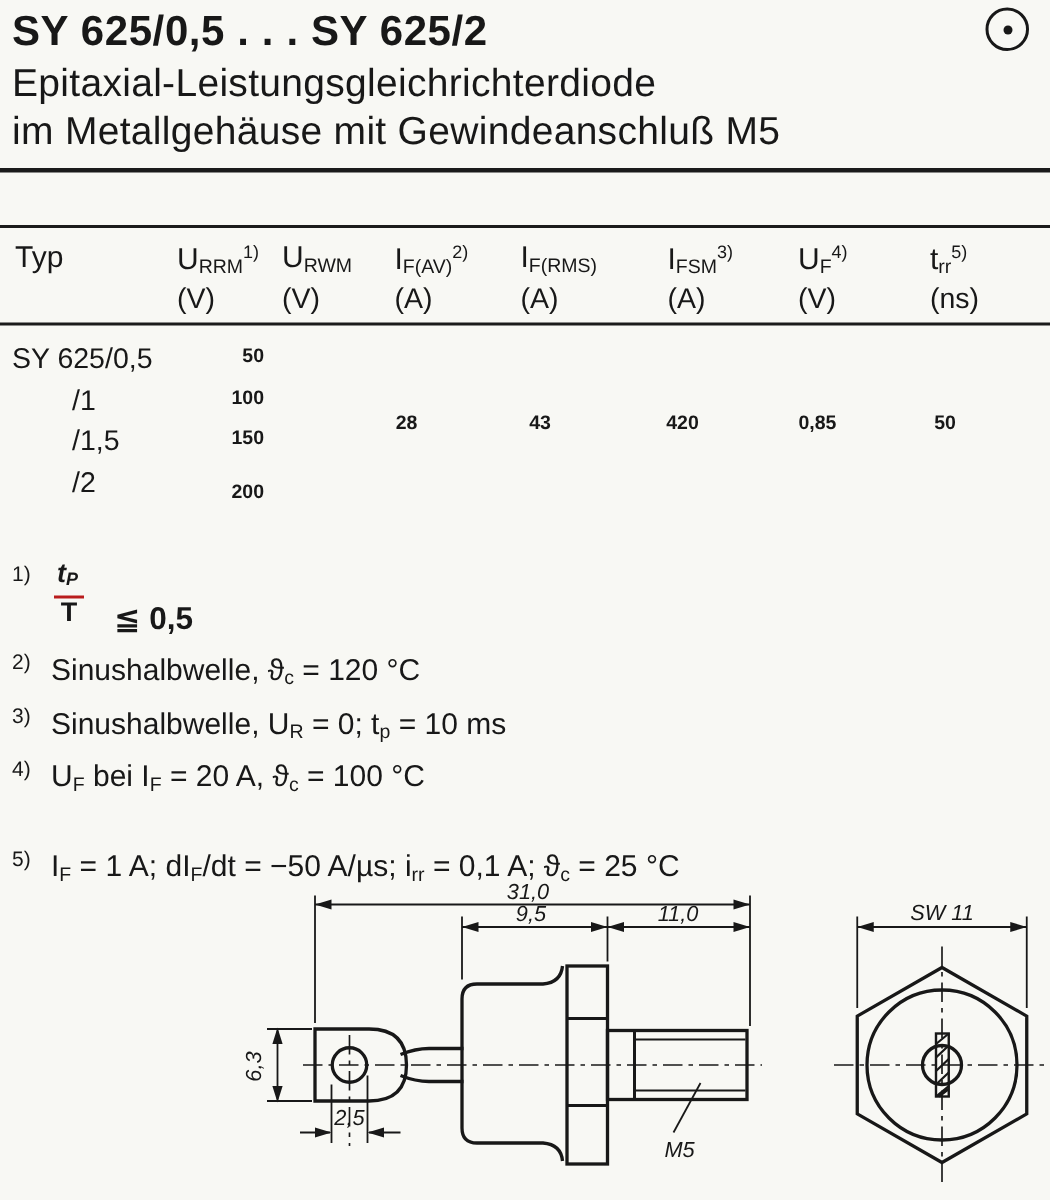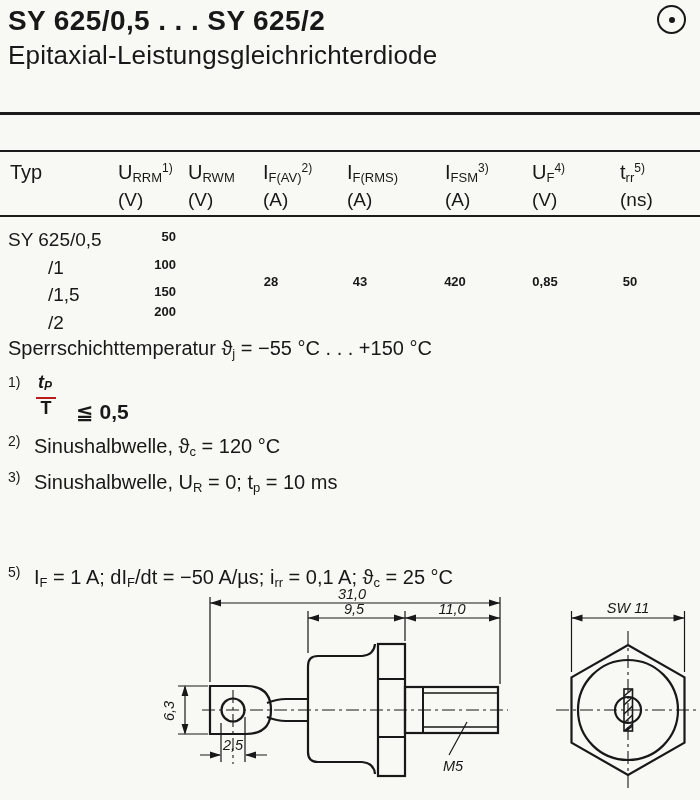--- a/index.html
+++ b/index.html
@@ -36,20 +36,21 @@
 </head>
 <body>
 
 <div id="page">
 
   <div class="abs title" style="left:8px;top:5px">SY 625/0,5 . . . SY 625/2</div>
   <div class="abs logo" style="left:657px;top:5px">
     <span class="dot"></span>
   </div>
   <div class="abs subtitle" style="left:8px;top:40px">Epitaxial-Leistungsgleichrichterdiode</div>
+  <div class="abs subtitle" style="left:8px;top:72px">im Metallgehäuse mit Gewindeanschluß M5</div>
 
   <div class="abs rule" style="top:112px;height:3px"></div>
   <div class="abs rule" style="top:150px;height:2px"></div>
   <div class="abs rule" style="top:215px;height:2px"></div>
 
   <div class="abs th" style="left:10px;top:161px"><span>Typ</span></div>
   <div class="abs th" style="left:118px;top:161px"><span>U</span><sub>RRM</sub><sup>1)</sup></div>
   <div class="abs th" style="left:188px;top:161px"><span>U</span><sub>RWM</sub></div>
   <div class="abs th" style="left:263px;top:161px"><span>I</span><sub>F(AV)</sub><sup>2)</sup></div>
   <div class="abs th" style="left:347px;top:161px"><span>I</span><sub>F(RMS)</sub></div>
@@ -66,45 +67,47 @@
   <div class="abs unit" style="left:620px;top:189px">(ns)</div>
 
   <div class="abs typ" style="left:8px;top:229px">SY 625/0,5</div>
   <div class="abs typ" style="left:48px;top:257px">/1</div>
   <div class="abs typ" style="left:48px;top:284px">/1,5</div>
   <div class="abs typ" style="left:48px;top:312px">/2</div>
 
   <div class="abs val r58" style="left:118px;top:229px">50</div>
   <div class="abs val r58" style="left:118px;top:257px">100</div>
   <div class="abs val r58" style="left:118px;top:284px">150</div>
-  <div class="abs val r58" style="left:118px;top:304px">200</div>
+  <div class="abs val r58" style="left:118px;top:320px">200</div>
 
   <div class="abs val c60" style="left:241px;top:264px">28</div>
   <div class="abs val c60" style="left:330px;top:264px">43</div>
   <div class="abs val c60" style="left:425px;top:264px">420</div>
   <div class="abs val c60" style="left:515px;top:264px">0,85</div>
   <div class="abs val c60" style="left:600px;top:264px">50</div>
 
-  <div class="abs bodytext" style="left:8px;top:337px"><span>Sperrschichttemperatur ϑ</span><sub>j</sub><span> = −55 °C . . . +150 °C</span></div>
 
   <div class="abs fnm" style="left:8px;top:374px">1)</div>
   <div class="abs frac" style="left:36px;top:373px">
     <div class="num"><span>t</span><sub>P</sub></div>
     <div class="den">T</div>
   </div>
   <div class="abs fn1rest" style="left:76px;top:385px">
     <span>≦</span>
     <span>0,5</span>
   </div>
 
   <div class="abs fnrow" style="top:433px">
     <span class="fnm">2)</span><span class="fntext"><span>Sinushalbwelle, ϑ</span><sub>c</sub><span> = 120 °C</span></span>
   </div>
   <div class="abs fnrow" style="top:469px">
     <span class="fnm">3)</span><span class="fntext"><span>Sinushalbwelle, U</span><sub>R</sub><span> = 0; t</span><sub>p</sub><span> = 10 ms</span></span>
+  </div>
+  <div class="abs fnrow" style="top:504px">
+    <span class="fnm">4)</span><span class="fntext"><span>U</span><sub>F</sub><span> bei I</span><sub>F</sub><span> = 20 A, ϑ</span><sub>c</sub><span> = 100 °C</span></span>
   </div>
   <div class="abs fnrow" style="top:564px">
     <span class="fnm">5)</span><span class="fntext"><span>I</span><sub>F</sub><span> = 1 A; dI</span><sub>F</sub><span>/dt = −50 A/µs; i</span><sub>rr</sub><span> = 0,1 A; ϑ</span><sub>c</sub><span> = 25 °C</span></span>
   </div>
 
   <svg class="abs" style="left:0;top:585px" width="700" height="215" viewBox="0 585 700 215">
     <g stroke="#181818" fill="none">
 
       <g>
 

